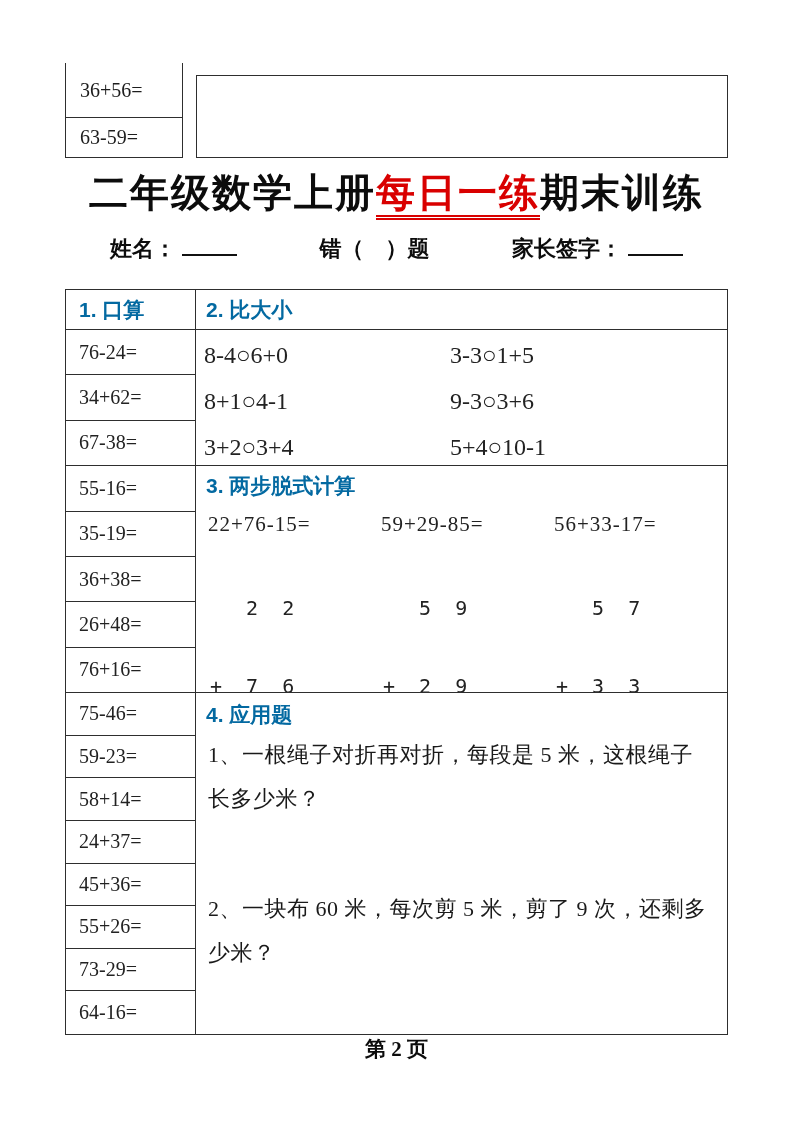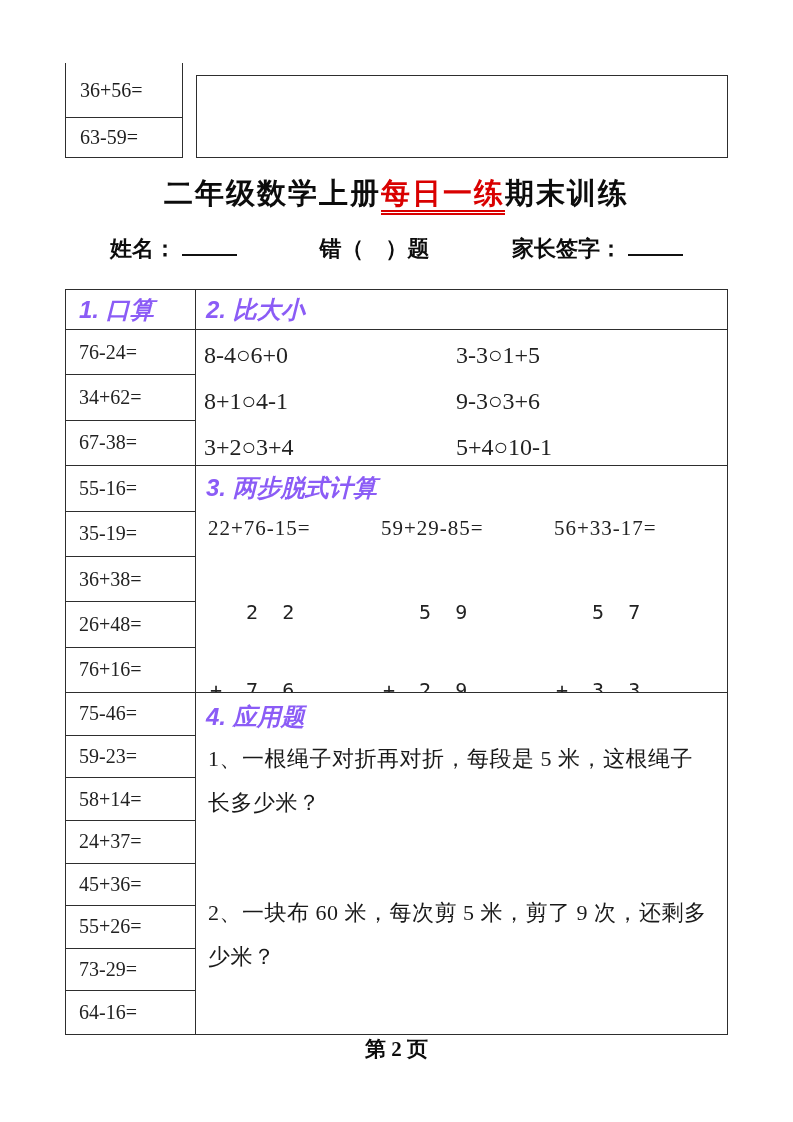--- a/index.html
+++ b/index.html
@@ -16,21 +16,21 @@
   .tt-left{position:absolute;left:0;top:0;width:118px;height:95px;
     border-left:1.5px solid #2e2e2e;border-right:1.5px solid #2e2e2e;border-bottom:1.5px solid #2e2e2e;box-sizing:border-box;}
   .tt-cell{height:55px;display:flex;align-items:center;padding-left:14px;font-size:20px;box-sizing:border-box;}
   .tt-cell.first{border-bottom:1.5px solid #2e2e2e;}
   .tt-cell.second{height:38px;}
   .tt-right{position:absolute;left:130.5px;top:12px;right:0;bottom:0;
     border:1.5px solid #2e2e2e;box-sizing:border-box;background:#fff;}
   
   .title{
     margin:12px 0 0 0;text-align:center;
-    font-size:29px;font-weight:900;letter-spacing:2px;
+    font-size:39px;font-weight:900;letter-spacing:2px;
     font-family:"Liberation Serif","DejaVu Serif",serif;
     color:#0c0c0c;line-height:46px;
   }
   .title .red{color:#d90000;border-bottom:5px double #d90000;padding-bottom:1px;}
   
   .name-row{
     margin:18px 110px 0 110px;
     display:flex;justify-content:space-between;align-items:flex-end;
     font-family:Liberation Serif, serif;
     font-size:22px;font-weight:700;color:#0c0c0c;line-height:28px;
@@ -47,27 +47,27 @@
   }
   .lcell{
     grid-column:1;
     border-right:1.5px solid #2e2e2e;border-bottom:1.5px solid #2e2e2e;
     display:flex;align-items:center;padding-left:13px;
     font-size:20px;box-sizing:border-box;color:#222;
   }
   .lcell.last{border-bottom:none;align-items:center;}
   .lheader,.rheader-text{
     font-family:"Liberation Sans","DejaVu Sans",sans-serif;
-    font-weight:800;font-size:24px;color:#8b5cf6;font-style:italic;
+    font-weight:800;font-size:21px;color:#0369a1;
   }
   .rcell{grid-column:2;border-bottom:1.5px solid #2e2e2e;box-sizing:border-box;overflow:hidden;}
   .rcell.lastsec{border-bottom:none;}
   .rheader{display:flex;align-items:center;padding-left:10px;}
   
-  .cmp-row{height:46px;display:flex;align-items:center;padding-left:8px;font-size:24px;color:#222;gap:6px;}
+  .cmp-row{height:46px;display:flex;align-items:center;padding-left:8px;font-size:24px;color:#222;}
   .cmp-a{display:inline-block;width:246px;}
   
   .sec3{padding:6px 0 0 8px;}
   .sec3 .rheader-text{display:block;padding-left:2px;}
   .ts-blocks{display:flex;margin-top:12px;padding-left:4px;}
   .ts-block{width:128px;margin-right:52px;}
   .ts-expr{font-size:21px;letter-spacing:1px;color:#222;white-space:pre;}
   .arith{width:96px;margin:6px 0 0 2px;
     font-family:"DejaVu Sans Mono","Liberation Mono",monospace;
     font-size:20px;letter-spacing:6px;line-height:26px;white-space:pre;color:#222;}

